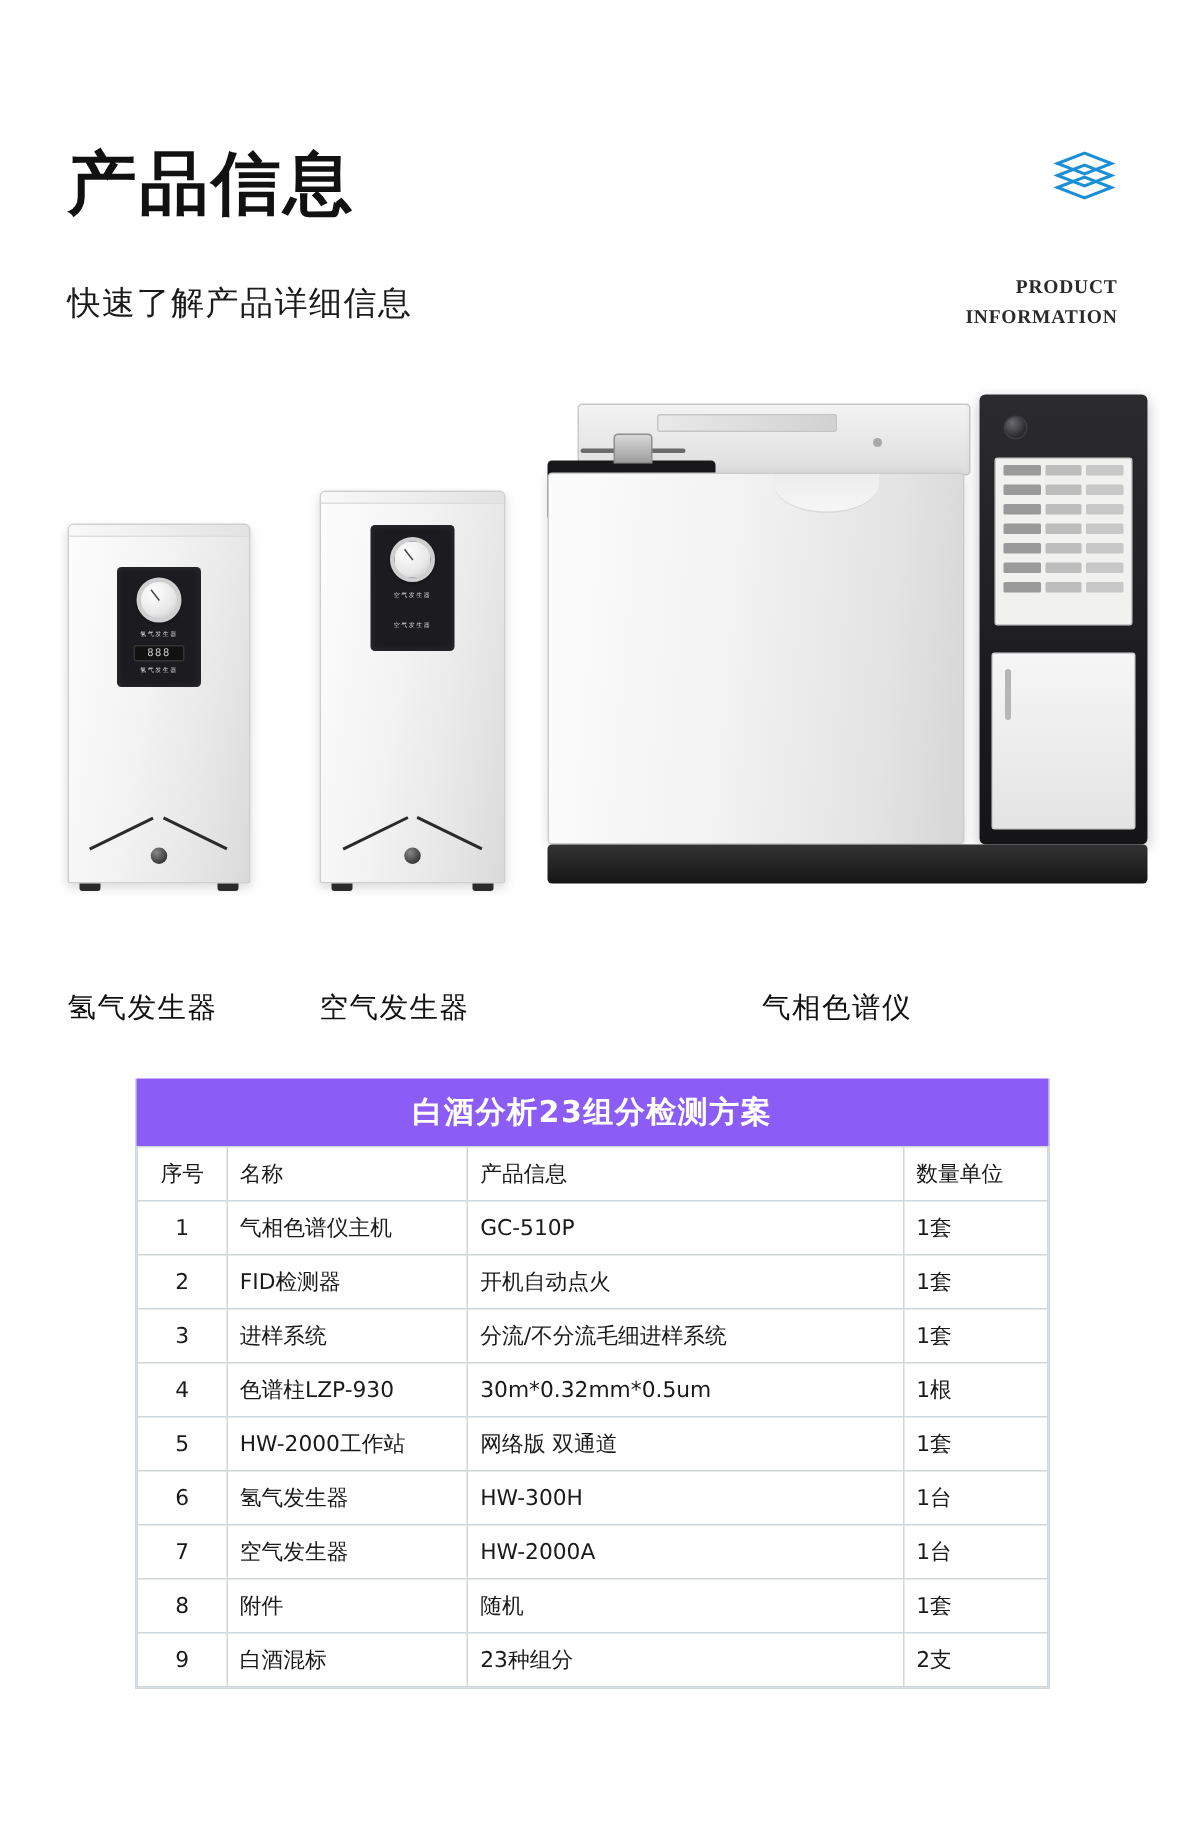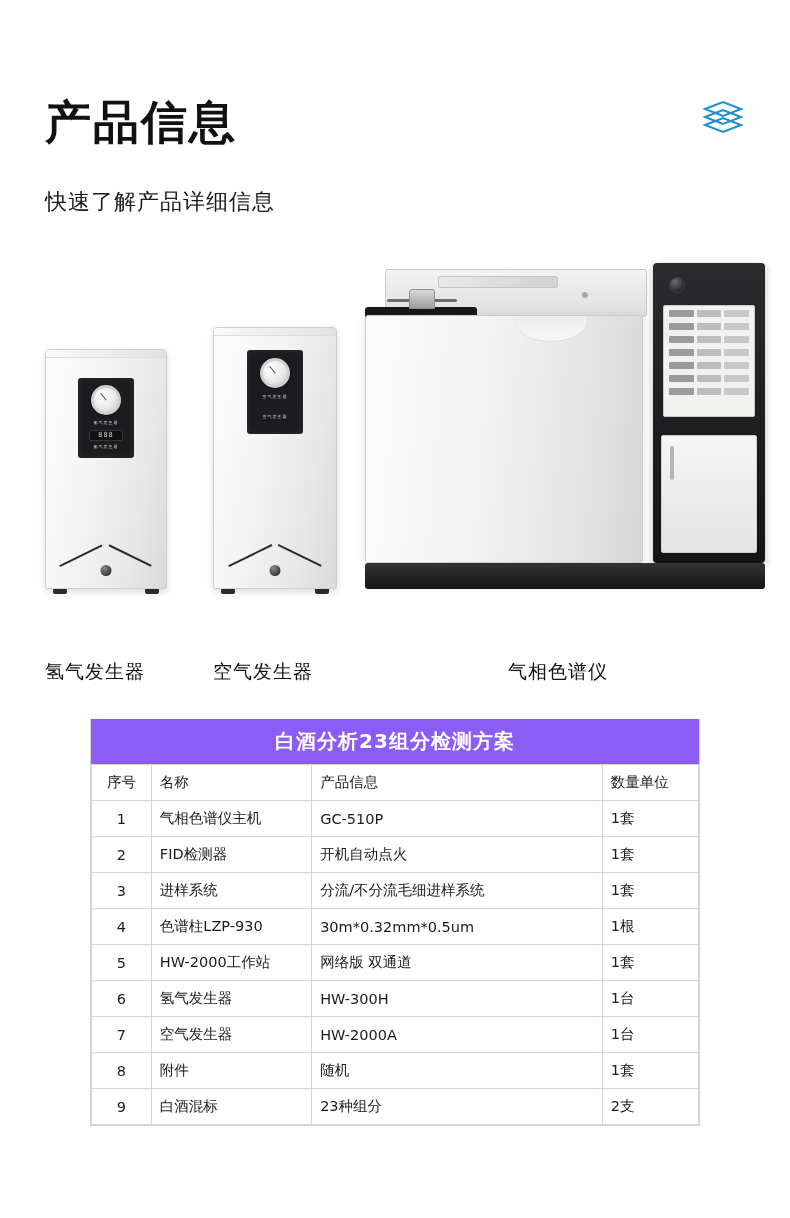--- a/index.html
+++ b/index.html
@@ -374,20 +374,24 @@
   <div class="header-right">
     <span class="stack-icon">
       <svg width="44" height="34" viewBox="0 0 44 34" aria-hidden="true">
         <g fill="none" stroke="#1a8fd6" stroke-width="2">
           <path d="M4 9 L22 2 L40 9 L22 16 Z"></path>
           <path d="M4 17 L22 10 L40 17 L22 24 Z"></path>
           <path d="M4 25 L22 18 L40 25 L22 32 Z"></path>
         </g>
       </svg>
     </span>
+    <div class="product-info-en">
+      <div>PRODUCT</div>
+      <div>INFORMATION</div>
+    </div>
   </div>
 </div>
 
 <div class="product-area">
 
   <div class="gen" style="left:45px; width:122px;border-radius:13px;">
     <div class="body" style="width:122px; height:240px;">
       <div class="top-strip"></div>
       <div class="panel" style="top:28px; width:56px; height:80px;">
         <div class="gauge" style="top:7px; width:30px; height:30px;"></div>

